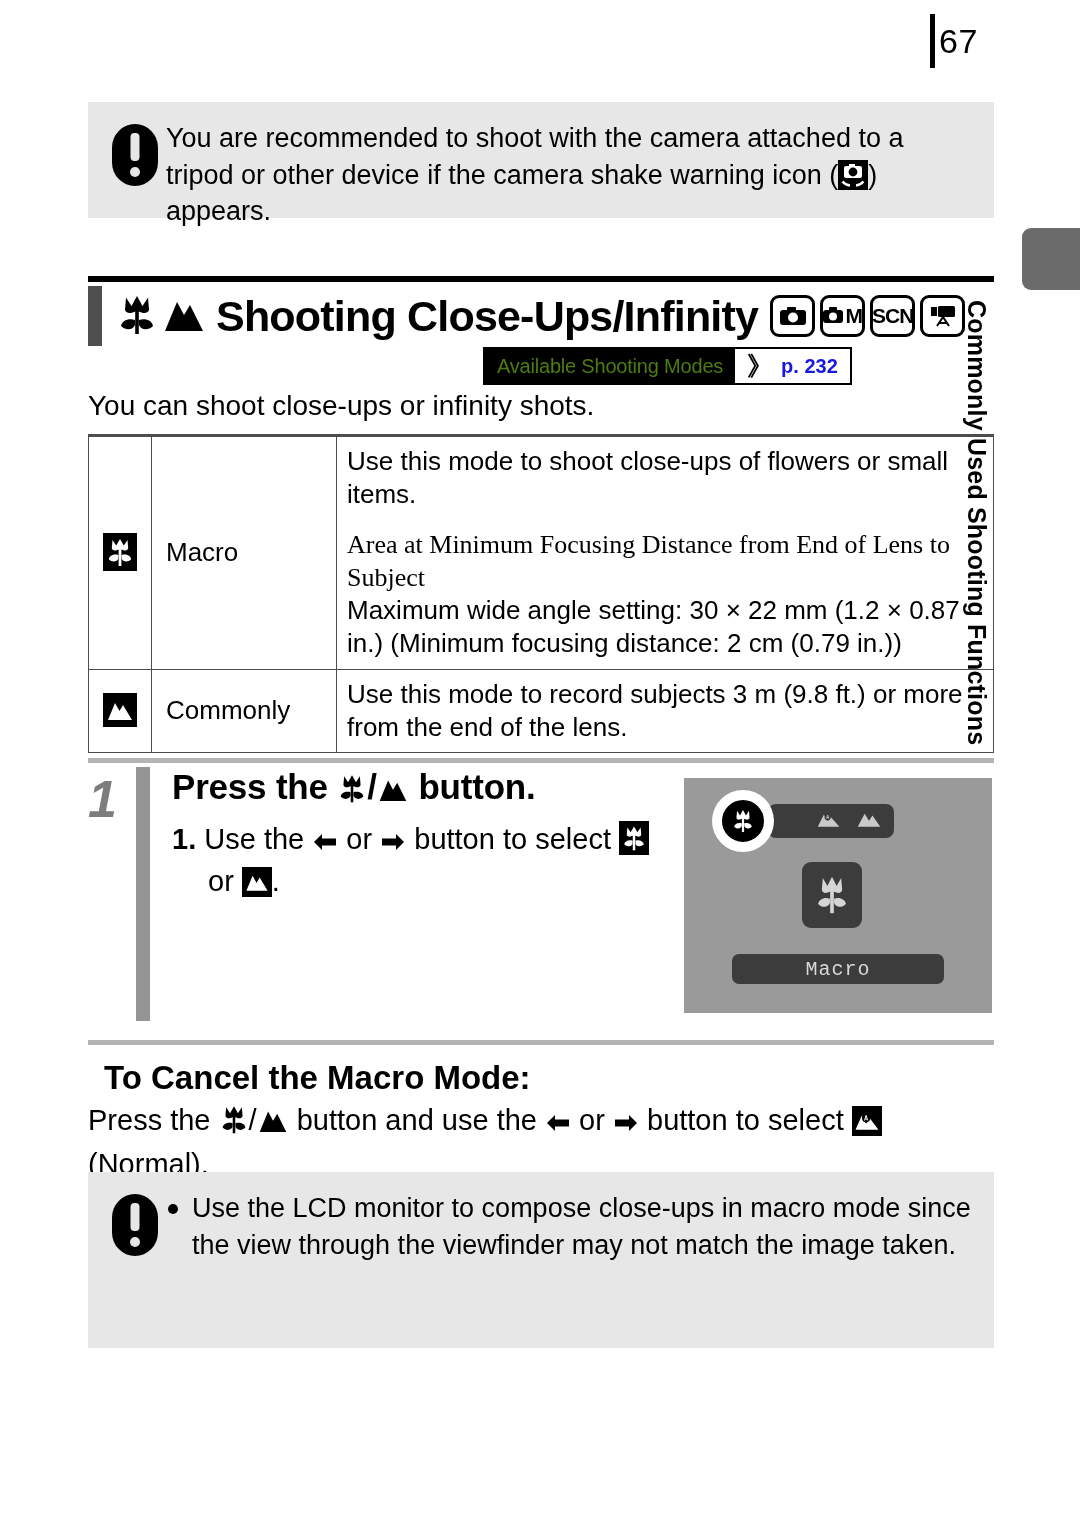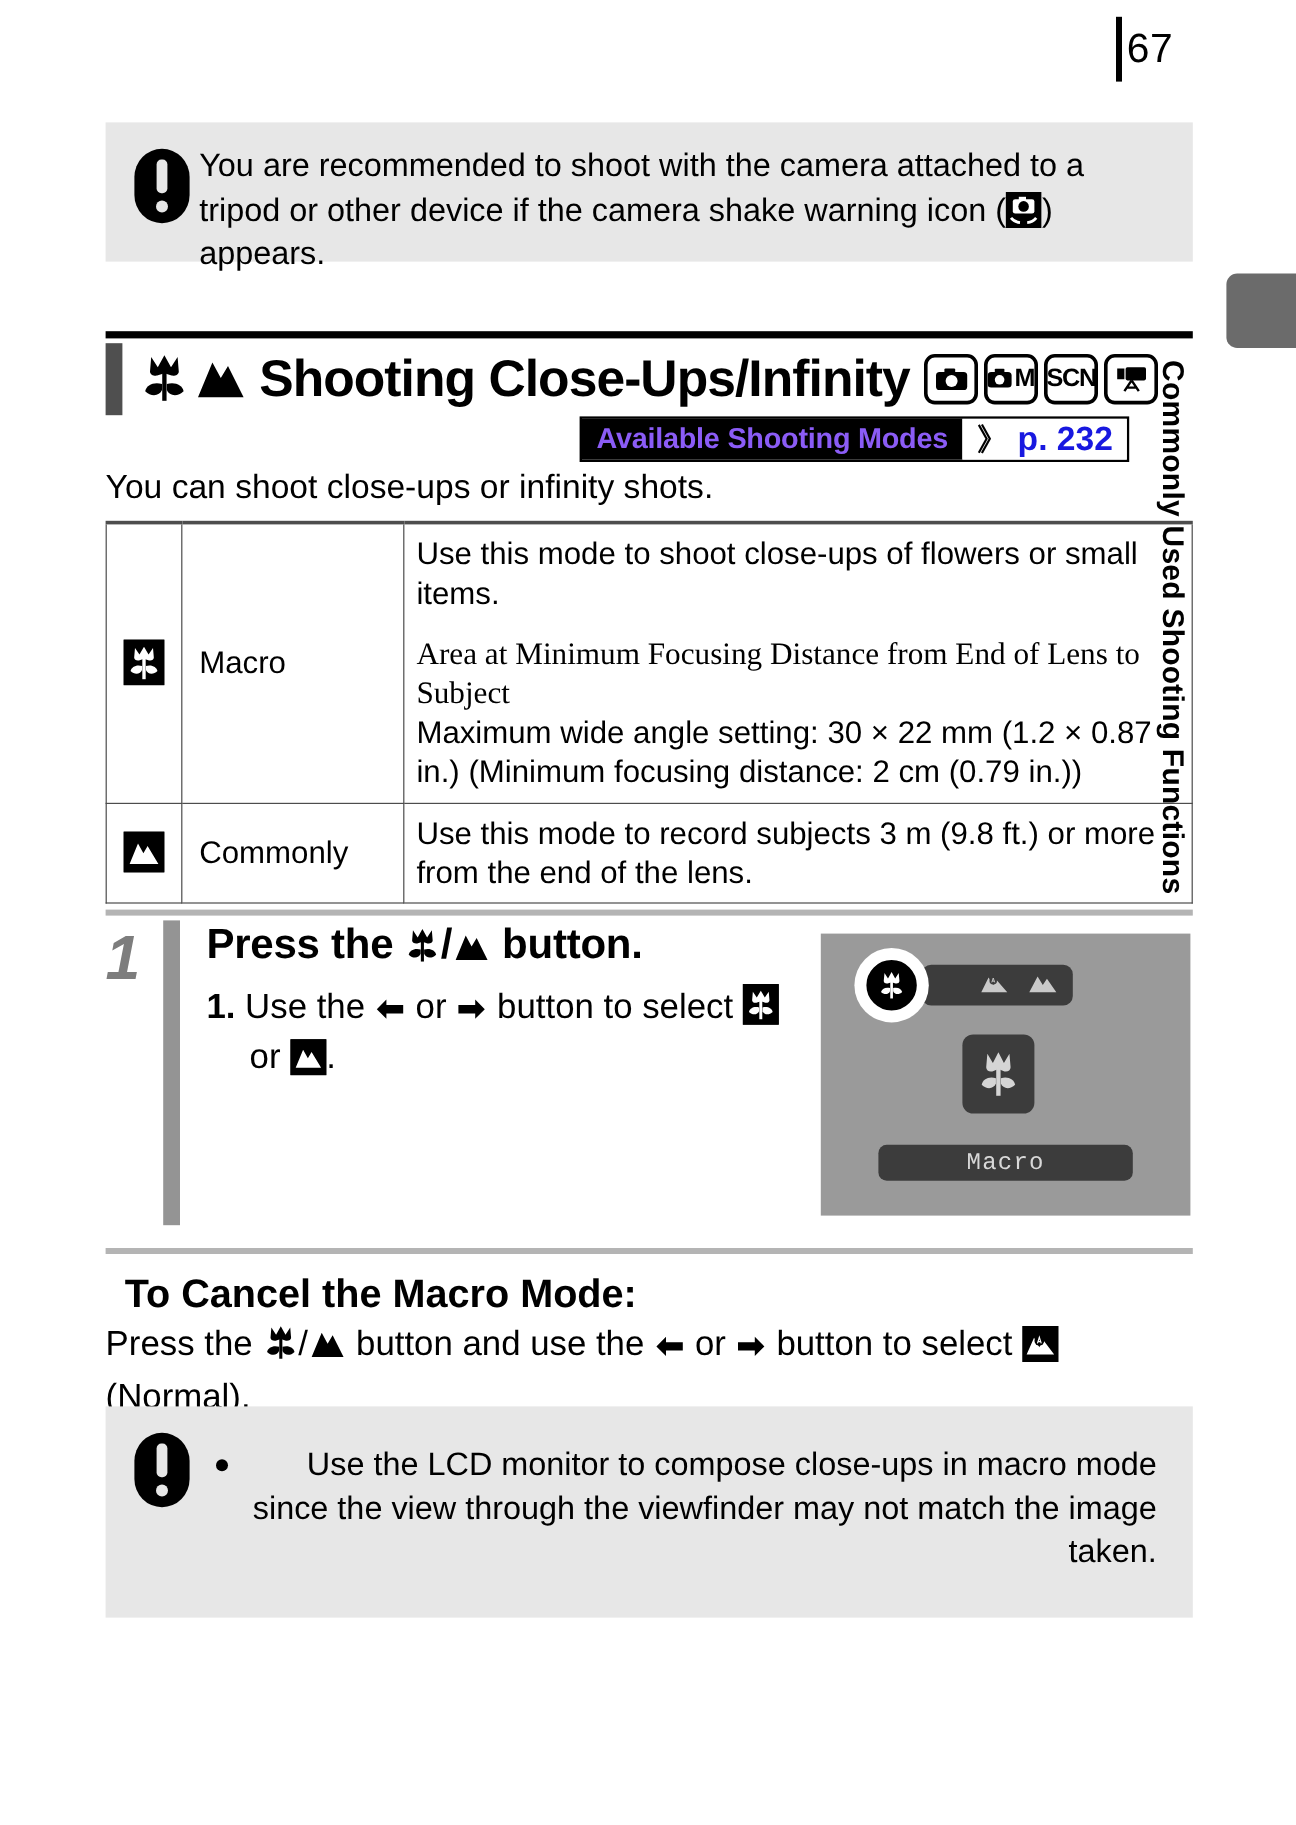--- a/index.html
+++ b/index.html
@@ -42,21 +42,21 @@
     content:"";position:absolute;left:50%;top:9px;transform:translateX(-50%);
     width:9px;height:28px;background:#e7e7e7;border-radius:4px;
   }
   .excl::after{
     content:"";position:absolute;left:50%;top:43px;transform:translateX(-50%);
     width:10px;height:10px;background:#e7e7e7;border-radius:50%;
   }
   .note-body{font-size:27px;line-height:1.36;padding-top:2px;}
   .note-body p{margin:0;}
 
-  .bullet-list{list-style:none;margin:12px;padding:0;text-align:right;}
+  .bullet-list{list-style:none;margin:0;padding:0;}
   .bullet-list li{position:relative;padding-left:26px;margin:0 0 4px 0;}
   .bullet-list li::before{
     content:"";position:absolute;left:2px;top:14px;width:10px;height:10px;
     background:#000;border-radius:50%;
   }
 
   
   .ic{display:inline-block;vertical-align:-5px;}
 
   .ic-box{
@@ -91,28 +91,28 @@
     display:flex;align-items:center;justify-content:center;background:#fff;box-sizing:border-box;
   }
   .chip-scn{font-size:21px;font-weight:bold;letter-spacing:-1px;}
 
   
   .avail{
     position:absolute;left:483px;top:347px;display:flex;align-items:stretch;height:38px;
     border:2px solid #000;box-sizing:border-box;
   }
   .avail-left{
-    background:#000;color:#8b5cf6;font-size:24px;font-weight:bold;
+    background:#000;color:#4d7c0f;font-size:20px;font-weight:normal;
     padding:0 12px;display:flex;align-items:center;letter-spacing:-0.2px;
   }
   .avail-right{
     background:#fff;display:flex;align-items:center;gap:8px;padding:0 12px;
   }
   .avail-chev{font-size:26px;font-weight:bold;line-height:1;}
-  .avail-page{font-size:28px;font-weight:bold;color:#1818e0;text-align:center;}
+  .avail-page{font-size:20px;font-weight:bold;color:#1818e0;text-align:center;}
 
   
   .intro{position:absolute;left:88px;top:390px;font-size:28px;}
 
   
   .tbl{position:absolute;left:88px;top:434px;width:906px;border-collapse:collapse;}
   .tbl td{border:1px solid #4d4d4d;padding:8px 10px;font-size:26px;line-height:1.28;vertical-align:top;}
   .tbl .c-icon{width:50px;text-align:center;vertical-align:middle;padding:6px;}
   .tbl .c-name{width:160px;vertical-align:middle;padding-left:14px;}
   .tbl .c-desc{}

